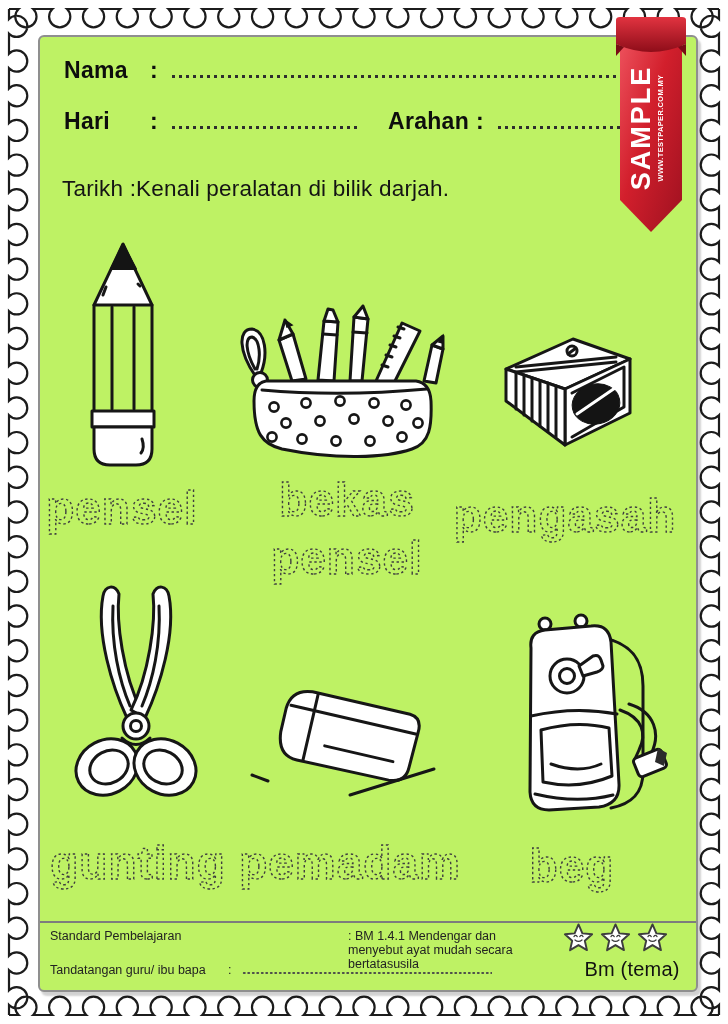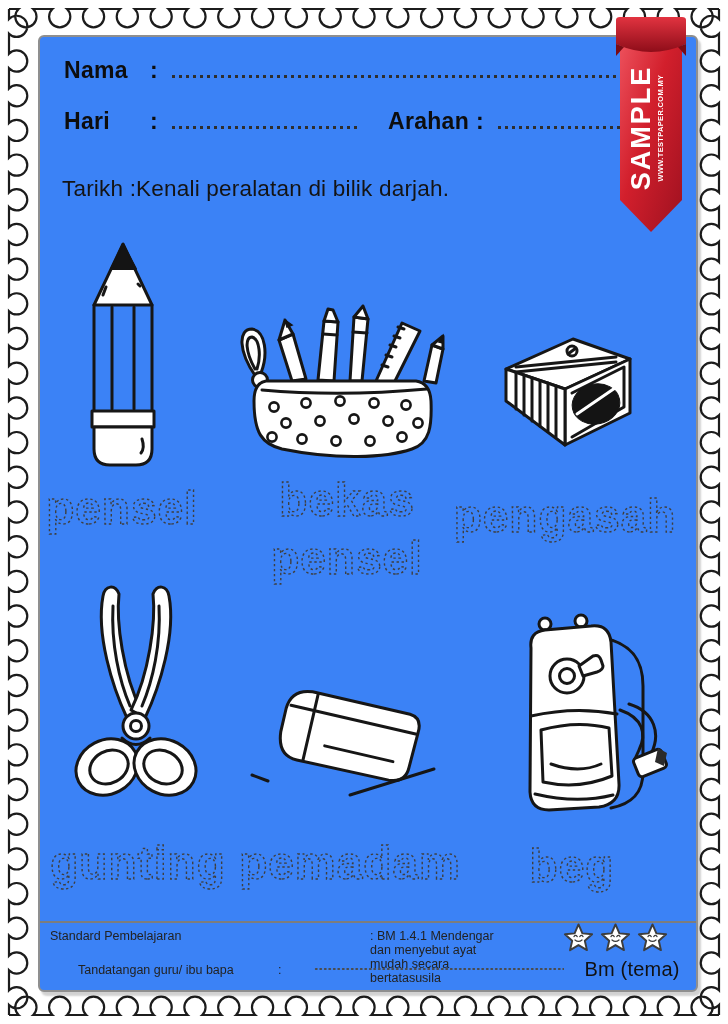--- a/index.html
+++ b/index.html
@@ -3,21 +3,21 @@
 <meta charset="utf-8">
 <style>
   html,body{margin:0;padding:0;}
   body{
     width:728px;height:1024px;position:relative;background:#ffffff;
     font-family:"Liberation Sans","DejaVu Sans",sans-serif;overflow:hidden;
   }
   #border-layer{position:absolute;left:0;top:0;z-index:1;}
   .sheet{
     position:absolute;left:38px;top:35px;width:656px;height:953px;
-    background:#3b82f6;border:2px solid #8f8f8f;border-radius:6px;
+    background:#bef264;border:2px solid #8f8f8f;border-radius:6px;
     box-shadow:3px 4px 2px rgba(0,0,0,0.18);z-index:2;
   }
   .hrow{position:absolute;left:24px;right:46px;display:flex;align-items:flex-end;
     font-size:23px;font-weight:bold;color:#0d0d0d;letter-spacing:.3px;line-height:1.15;}
   .hrow .lbl{flex:0 0 86px;}
   .hrow .lbl2{flex:0 0 88px;}
   .hrow .colon{flex:0 0 16px;}
   .hrow .spacer{flex:0 0 26px;}
   .dotline{height:5px;margin:0 2px 4px 4px;
     background-image:radial-gradient(circle,#2e2e2e 1.5px,transparent 1.8px);
@@ -27,24 +27,24 @@
   .instruction{position:absolute;left:22px;top:139px;font-size:22.5px;color:#141414;letter-spacing:.2px;}
   .drawing{position:absolute;display:block;}
   .trace-label{position:absolute;display:block;overflow:visible;}
   .trace{
     font-family:"Liberation Sans","DejaVu Sans",sans-serif;font-weight:bold;font-size:46px;
     fill:none;stroke:#3f3f3f;stroke-width:1.4px;stroke-dasharray:2.4 2.6;letter-spacing:1px;
   }
   .ln{fill:none;stroke:#161616;stroke-width:3;stroke-linecap:round;stroke-linejoin:round;}
   .lnw{fill:#ffffff;stroke:#161616;stroke-width:3;stroke-linecap:round;stroke-linejoin:round;}
   .divider{position:absolute;left:0;right:0;top:884px;border-top:2px solid #7d7d7d;}
-  .frow{position:absolute;font-size:12.5px;color:#222;gap:22px;}
+  .frow{position:absolute;font-size:12.5px;color:#222;}
   .frow1{left:10px;top:892px;right:180px;display:flex;}
   .frow1 .flbl{flex:0 0 298px;}
-  .frow2{left:10px;top:926px;display:flex;align-items:center;width:520px;margin-left:28px;}
+  .frow2{left:10px;top:926px;display:flex;align-items:flex-end;width:520px;}
   .frow2 .flbl{flex:0 0 178px;}
   .frow2 .fcolon{flex:0 0 14px;}
   .sigdots{flex:0 0 250px;height:4px;margin-bottom:2px;
     background-image:radial-gradient(circle,#4a4a4a 1px,transparent 1.2px);
     background-size:4.5px 4px;background-repeat:repeat-x;background-position:0 100%;}
   .stars{position:absolute;left:522px;top:884px;display:flex;gap:4px;}
   .theme{position:absolute;left:522px;top:921px;width:140px;text-align:center;
     font-size:20px;color:#111;letter-spacing:.2px;}
   .ribbon{position:absolute;left:606px;top:16px;z-index:5;display:block;}
 </style>

